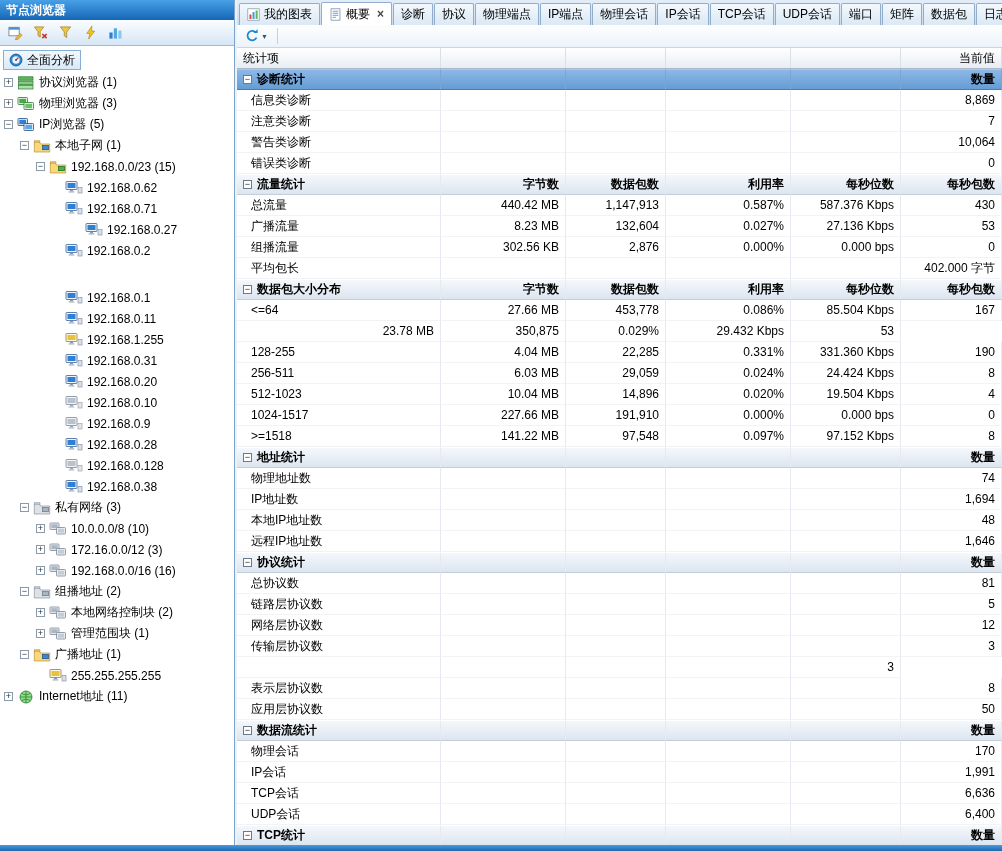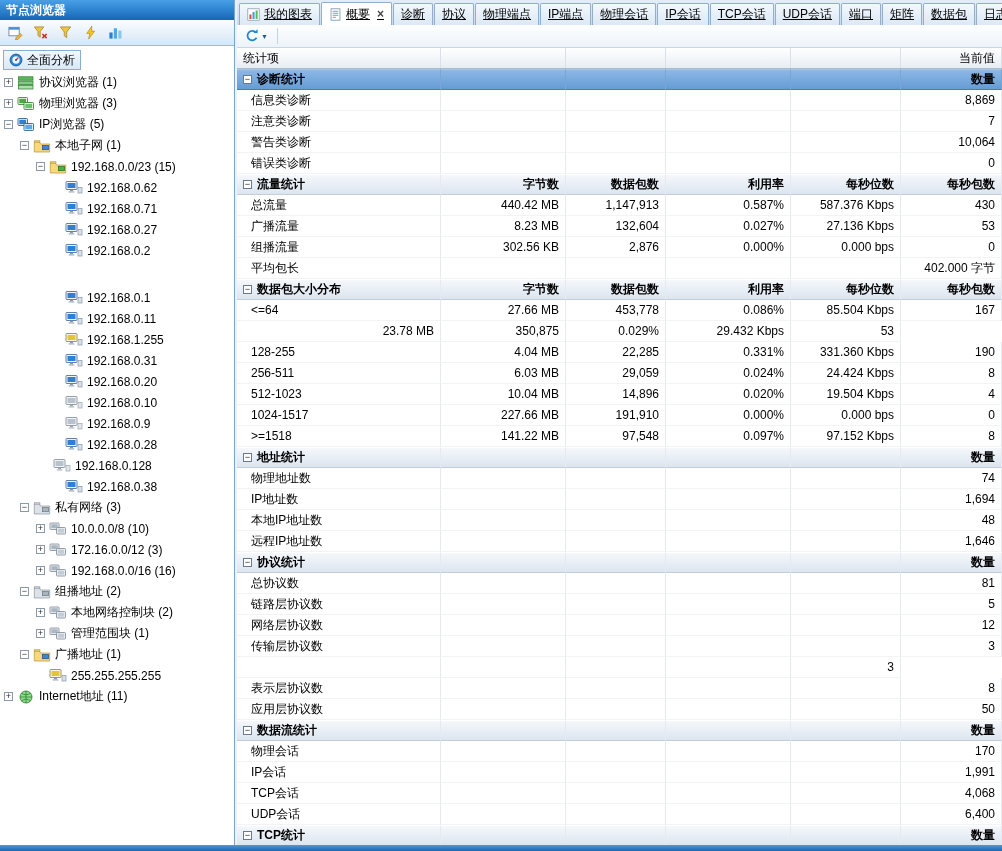--- a/index.html
+++ b/index.html
@@ -23,21 +23,21 @@
   .expander{width:9px;height:9px;border:1px solid #8a9aac;background:#fff;font-size:9px;line-height:7px;
     text-align:center;margin-right:4px;flex:0 0 9px;color:#333;}
   .expander.spacer{visibility:hidden;}
   .tree-icon{width:18px;height:14px;margin-right:4px;flex:0 0 18px;}
   .tree-icon svg{width:18px;height:14px;display:block;}
 
   
   #right-panel{flex:1;min-width:0;display:flex;flex-direction:column;background:#fff;border-left:2px solid #e9f1f9;}
   .tab-bar{height:25px;background:linear-gradient(#e3edf9,#c8dcf0);display:flex;align-items:flex-end;padding:2px 0 0 2px;}
   .tab{height:22px;display:flex;align-items:center;gap:4px;padding:0 7px;border:1px solid #92aecb;border-bottom:none;
-    border-radius:2px 2px 0 0;background:linear-gradient(#f3f8fd,#dbe8f5);margin-right:1px;cursor:default;white-space:nowrap;text-decoration:underline;}
+    border-radius:2px 2px 0 0;background:linear-gradient(#f3f8fd,#dbe8f5);margin-right:1px;cursor:default;white-space:nowrap;}
   .tab.active{background:#fff;height:23px;}
   .tab-icon svg{width:13px;height:13px;display:block;}
   .tab-close{font-size:12px;font-weight:bold;color:#444;margin-left:3px;line-height:1;}
   .view-toolbar{height:23px;background:linear-gradient(#fdfefe,#edf3fa);border-bottom:1px solid #c6d6e6;
     display:flex;align-items:center;padding:0 5px;gap:2px;}
   .refresh-btn{display:flex;align-items:center;gap:2px;padding:1px 3px;}
   .refresh-btn svg{width:14px;height:14px;display:block;}
   .dd-arrow{font-size:7px;color:#2a5a8a;}
   .tb-sep{width:1px;height:16px;background:#c2d2e2;margin:0 4px;}
 
@@ -199,21 +199,21 @@
             <svg viewBox="0 0 17 14">
               <rect x="0.5" y="0.5" width="11" height="8" rx="0.8" fill="#eef5fd" stroke="#3a5f96" stroke-width="0.8"></rect>
               <rect x="2" y="2" width="8" height="5" fill="#2f7fd4"></rect>
               <rect x="4.5" y="8.8" width="3" height="1.4" fill="#8a98aa"></rect>
               <rect x="3.2" y="10.2" width="5.6" height="1.4" fill="#aab6c4"></rect>
               <rect x="12.5" y="6.5" width="4" height="5.5" fill="#d8e0ea" stroke="#8a98aa" stroke-width="0.7"></rect>
             </svg>
           </span>
           <span class="tree-label">192.168.0.71</span>
         </div>
-        <div class="tree-item" style="padding-left: 52px;">
+        <div class="tree-item" style="padding-left: 52px; margin-left: 20px;">
           <span class="expander spacer"></span>
           <span class="tree-icon">
             <svg viewBox="0 0 17 14">
               <rect x="0.5" y="0.5" width="11" height="8" rx="0.8" fill="#eef5fd" stroke="#3a5f96" stroke-width="0.8"></rect>
               <rect x="2" y="2" width="8" height="5" fill="#2f7fd4"></rect>
               <rect x="4.5" y="8.8" width="3" height="1.4" fill="#8a98aa"></rect>
               <rect x="3.2" y="10.2" width="5.6" height="1.4" fill="#aab6c4"></rect>
               <rect x="12.5" y="6.5" width="4" height="5.5" fill="#d8e0ea" stroke="#8a98aa" stroke-width="0.7"></rect>
             </svg>
           </span>
@@ -329,21 +329,21 @@
             <svg viewBox="0 0 17 14">
               <rect x="0.5" y="0.5" width="11" height="8" rx="0.8" fill="#eef5fd" stroke="#3a5f96" stroke-width="0.8"></rect>
               <rect x="2" y="2" width="8" height="5" fill="#2f7fd4"></rect>
               <rect x="4.5" y="8.8" width="3" height="1.4" fill="#8a98aa"></rect>
               <rect x="3.2" y="10.2" width="5.6" height="1.4" fill="#aab6c4"></rect>
               <rect x="12.5" y="6.5" width="4" height="5.5" fill="#d8e0ea" stroke="#8a98aa" stroke-width="0.7"></rect>
             </svg>
           </span>
           <span class="tree-label">192.168.0.28</span>
         </div>
-        <div class="tree-item" style="padding-left: 40px;">
+        <div class="tree-item" style="padding-left: 52px;">
           <span class="expander spacer"></span>
           <span class="tree-icon">
             <svg viewBox="0 0 17 14">
               <rect x="0.5" y="0.5" width="11" height="8" rx="0.8" fill="#f2f4f6" stroke="#7a8694" stroke-width="0.8"></rect>
               <rect x="2" y="2" width="8" height="5" fill="#b8c2cc"></rect>
               <rect x="4.5" y="8.8" width="3" height="1.4" fill="#9aa6b2"></rect>
               <rect x="3.2" y="10.2" width="5.6" height="1.4" fill="#b8c2cc"></rect>
               <rect x="12.5" y="6.5" width="4" height="5.5" fill="#e2e6ea" stroke="#9aa6b2" stroke-width="0.7"></rect>
             </svg>
           </span>
@@ -904,21 +904,21 @@
             <div class="cell val">1,991</div>
           </div>
           <div class="grow">
             <div class="cell label ind">
               <span>TCP会话</span>
             </div>
             <div class="cell val"></div>
             <div class="cell val"></div>
             <div class="cell val"></div>
             <div class="cell val"></div>
-            <div class="cell val">4,068</div>
+            <div class="cell val">6,636</div>
           </div>
           <div class="grow">
             <div class="cell label ind">
               <span>UDP会话</span>
             </div>
             <div class="cell val"></div>
             <div class="cell val"></div>
             <div class="cell val"></div>
             <div class="cell val"></div>
             <div class="cell val">6,400</div>

